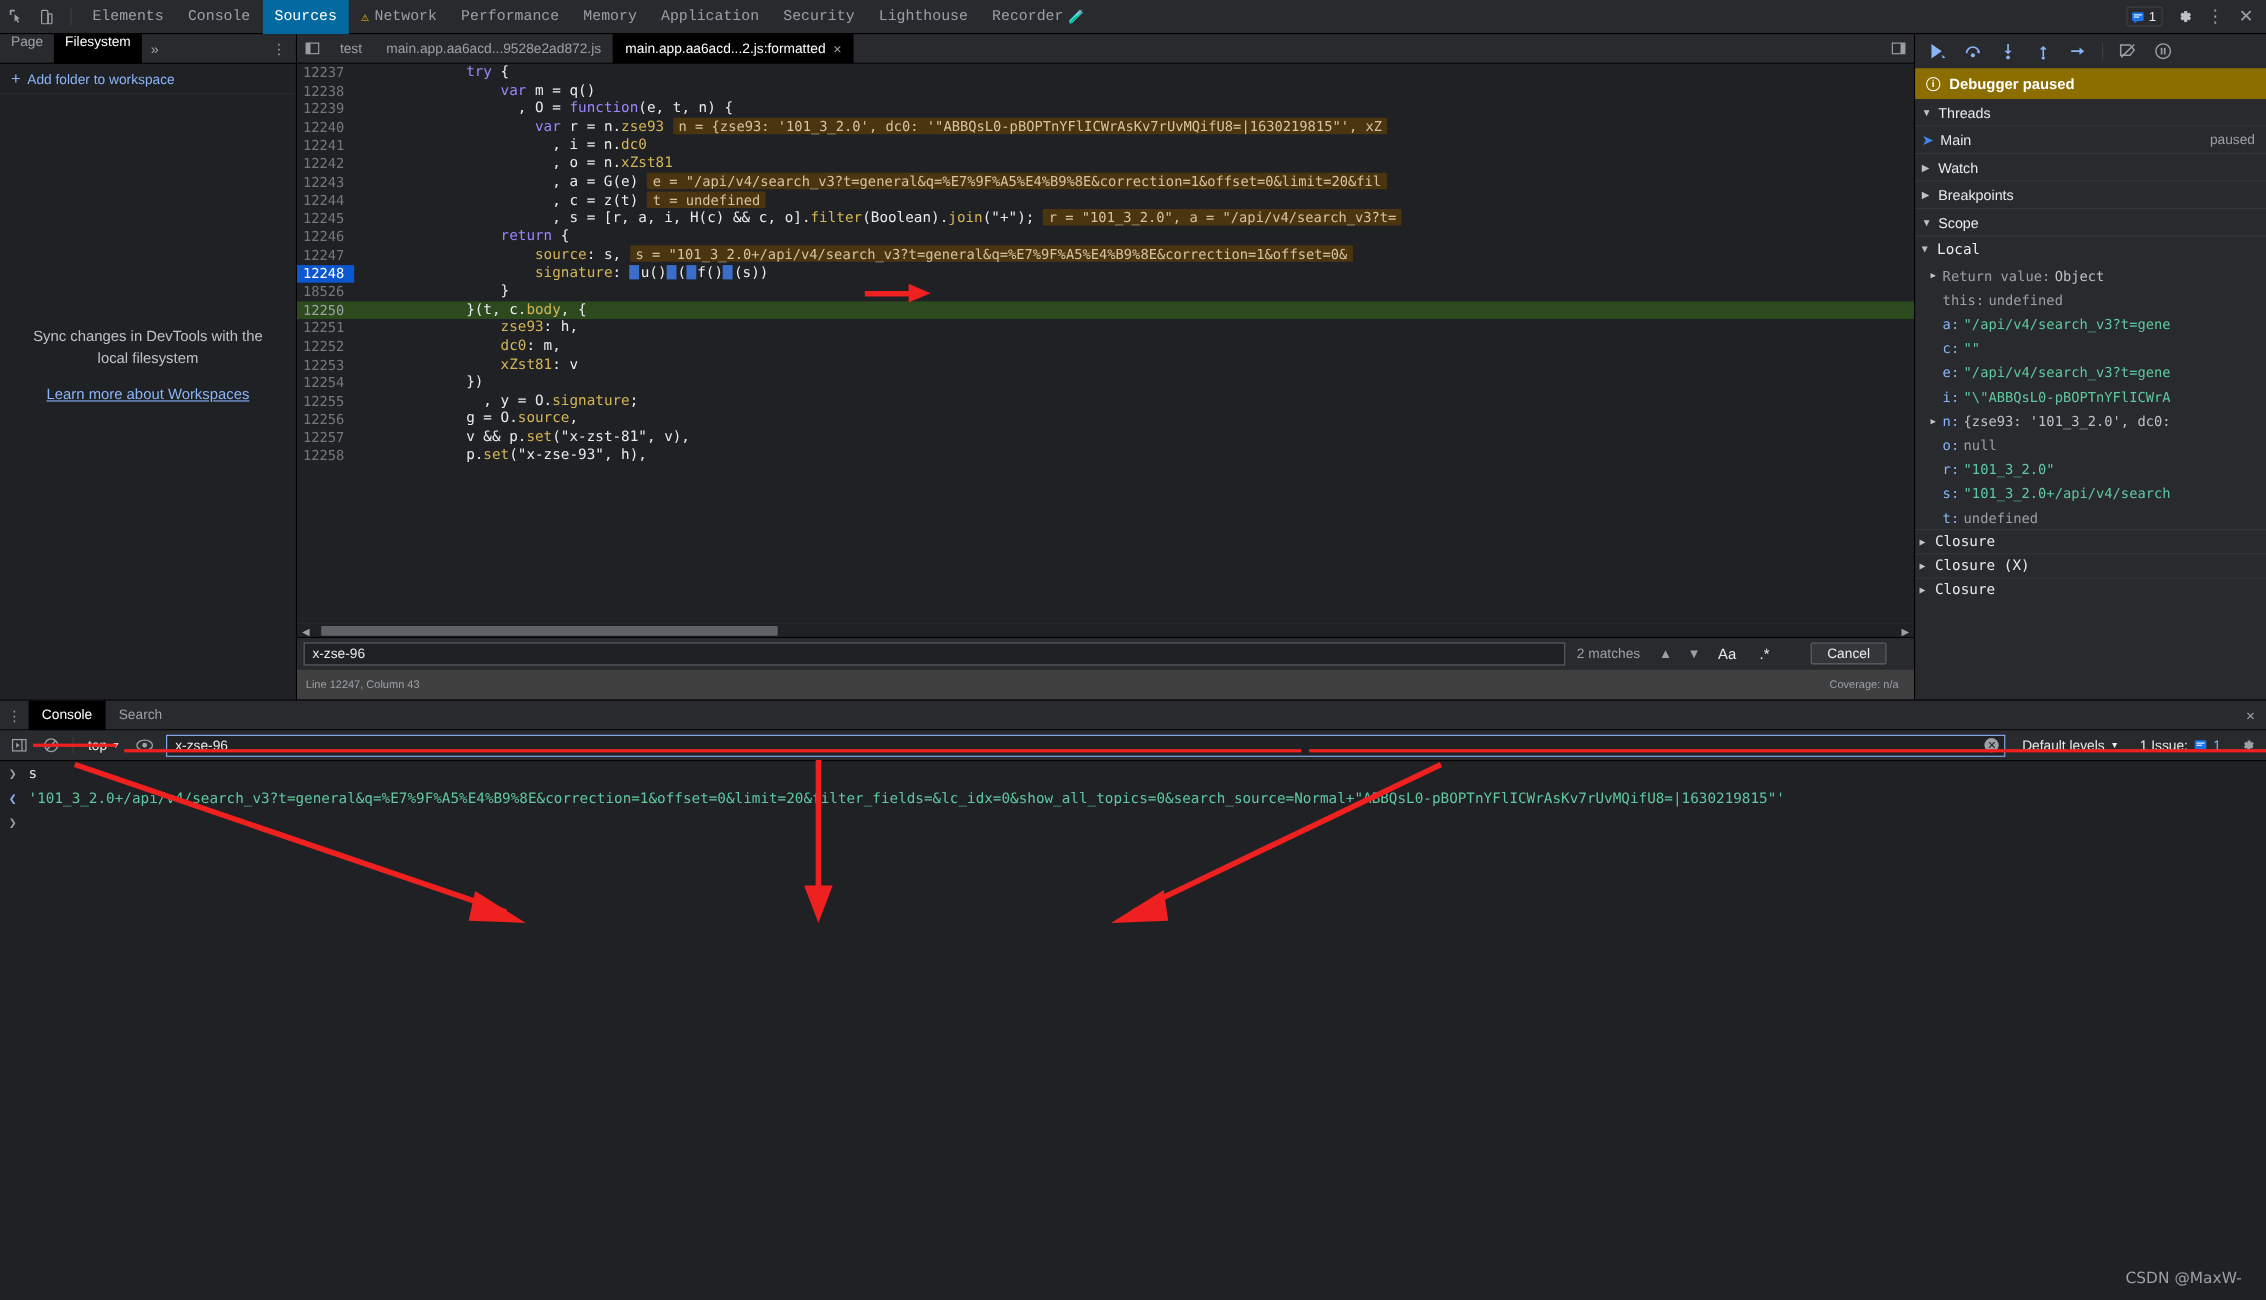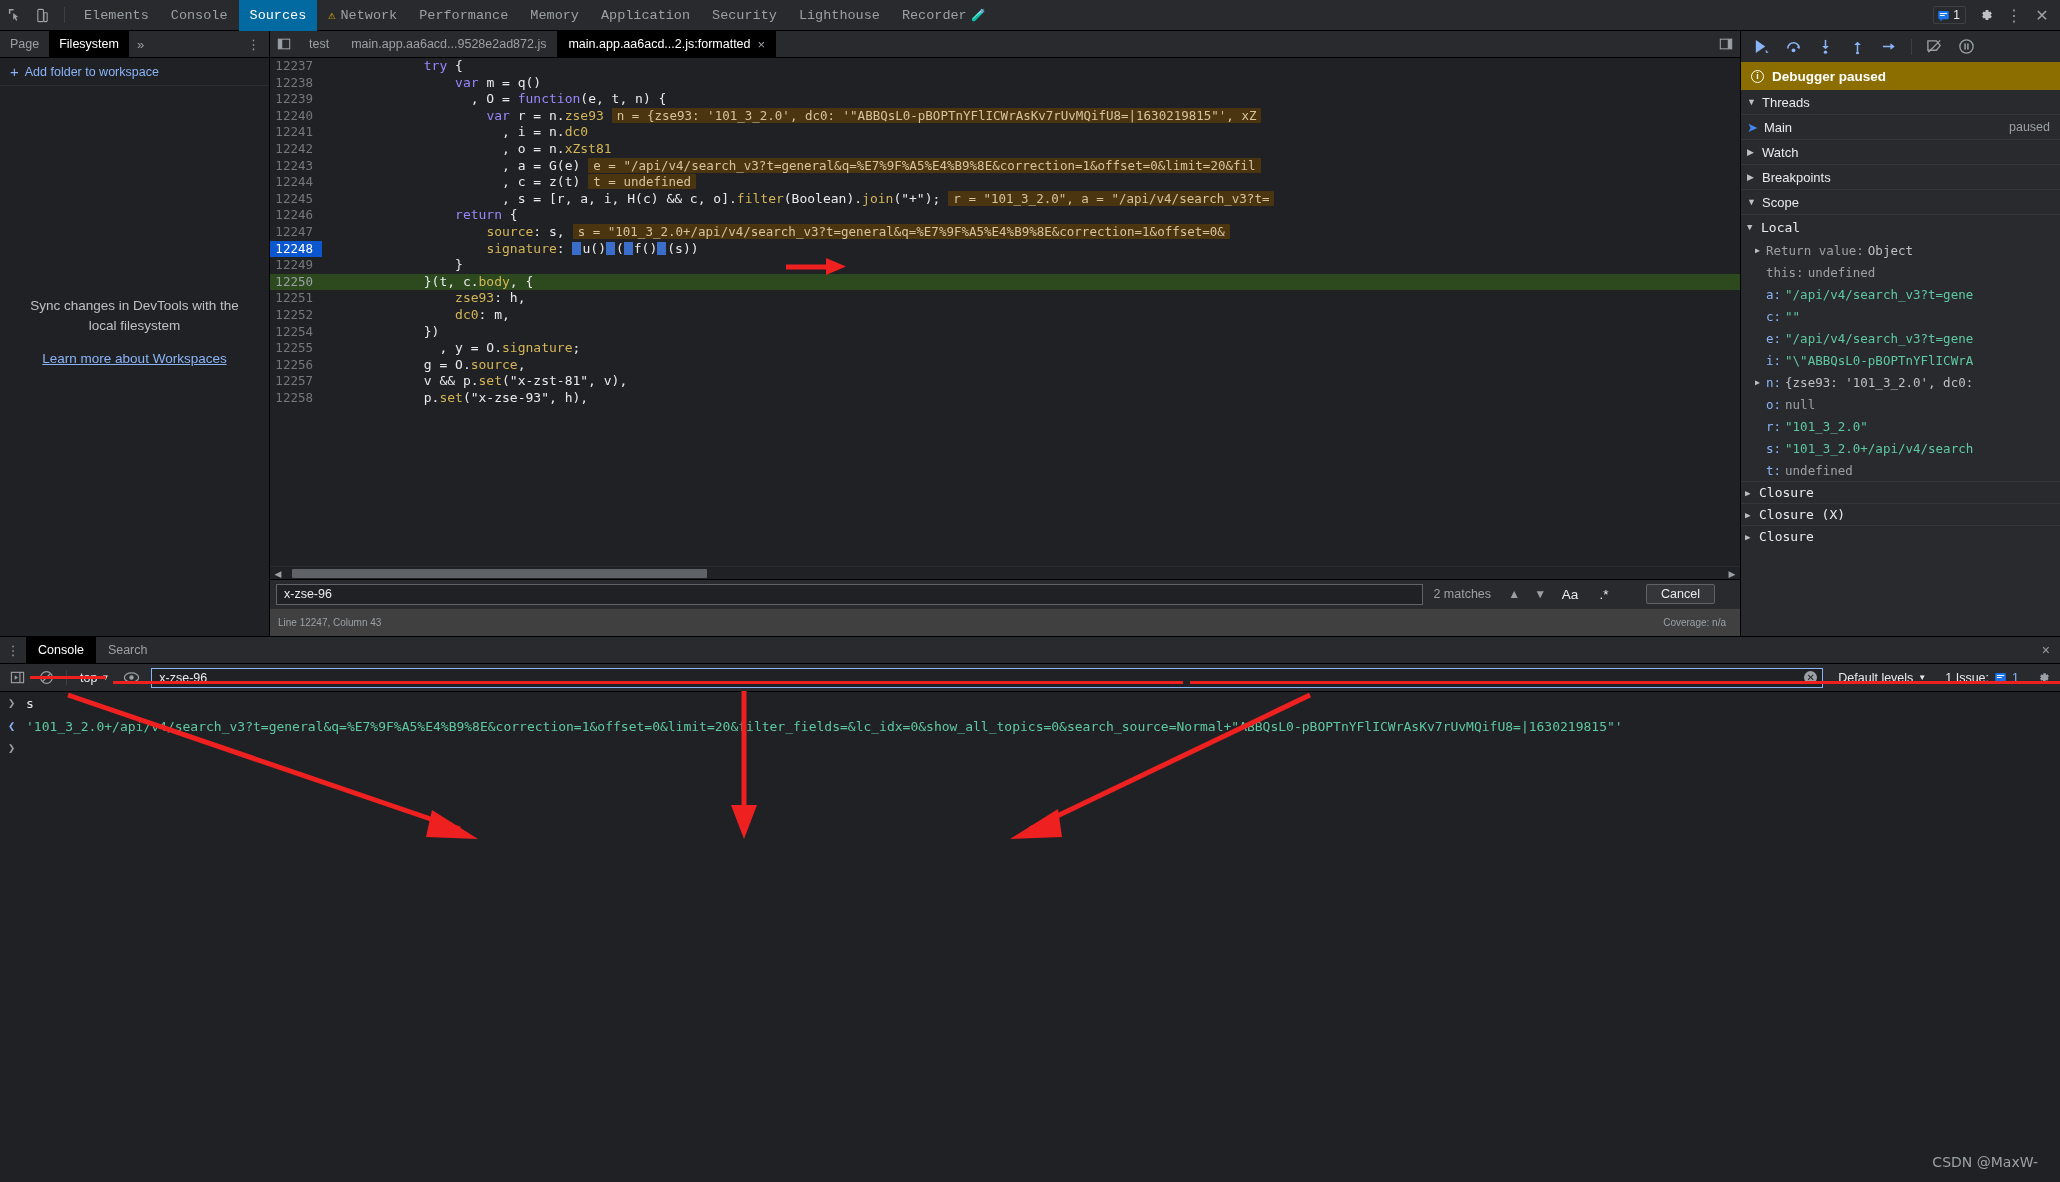--- a/index.html
+++ b/index.html
@@ -37,21 +37,21 @@
   }
   .msg-badge .cnt{ color:#e8eaed; font-size:12px; }
   .ic-btn{ width:28px; height:28px; display:flex; align-items:center; justify-content:center; color:#9aa0a6; }
 
   
   #main{ display:flex; height:605px; }
 
   
   #navigator{ width:270px; background:#202124; border-right:1px solid #000; display:flex; flex-direction:column; }
   #nav-tabs{ height:27px; background:#292a2d; display:flex; align-items:center; border-bottom:1px solid #000; }
-  .nav-tab{ height:27px; padding:0 10px; display:flex; align-items:center; font-size:12.5px; color:#9aa0a6; }
+  .nav-tab{ height:27px; padding:0 10px; display:flex; align-items:flex-start; font-size:12.5px; color:#9aa0a6; }
   .nav-tab.active{ background:#000; color:#fff; }
   .nav-more{ padding:0 8px; color:#9aa0a6; font-size:13px; }
   .nav-dots{ margin-left:auto; padding:0 9px; color:#9aa0a6; letter-spacing:0; font-size:13px;}
   #add-folder{
     height:28px; display:flex; align-items:center; gap:6px; padding:0 10px;
     color:#8ab4f8; font-size:12.5px; border-bottom:1px solid #2b2c2f;
   }
   #nav-empty{
     flex:1; display:flex; flex-direction:column; align-items:center; justify-content:center;
     padding:0 28px; text-align:center; gap:16px; margin-top:-60px;
@@ -374,34 +374,38 @@
           </div>
           <div class="codeline">
             <div class="gutter mono">12247</div>
             <div class="ctext mono"><span>                     </span><span class="pr">source</span><span class="p">: s,</span><span class="inline-val mono">s = "101_3_2.0+/api/v4/search_v3?t=general&amp;q=%E7%9F%A5%E4%B9%8E&amp;correction=1&amp;offset=0&amp;</span></div>
           </div>
           <div class="codeline sel">
             <div class="gutter mono">12248</div>
             <div class="ctext mono"><span>                     </span><span class="pr">signature</span><span class="p">: </span><span class="blue-chip2" style="margin-right: 1px;"></span><span class="p">u()</span><span class="blue-chip2" style="margin-right: 1px;"></span><span class="p">(</span><span class="blue-chip2" style="margin-right: 1px;"></span><span class="p">f()</span><span class="blue-chip2" style="margin-right: 1px;"></span><span class="p">(s))</span></div>
           </div>
           <div class="codeline">
-            <div class="gutter mono">12249</div>
+            <div class="gutter mono">18526</div>
             <div class="ctext mono"><span>                 </span><span class="p">}</span></div>
           </div>
           <div class="codeline hl-exec">
             <div class="gutter mono">12250</div>
             <div class="ctext mono"><span>             </span><span class="p">}(t, c.</span><span class="pr">body</span><span class="p">, {</span></div>
           </div>
           <div class="codeline">
             <div class="gutter mono">12251</div>
             <div class="ctext mono"><span>                 </span><span class="pr">zse93</span><span class="p">: h,</span></div>
           </div>
           <div class="codeline">
             <div class="gutter mono">12252</div>
             <div class="ctext mono"><span>                 </span><span class="pr">dc0</span><span class="p">: m,</span></div>
+          </div>
+          <div class="codeline">
+            <div class="gutter mono">12253</div>
+            <div class="ctext mono"><span>                 </span><span class="pr">xZst81</span><span class="p">: v</span></div>
           </div>
           <div class="codeline">
             <div class="gutter mono">12254</div>
             <div class="ctext mono"><span>             </span><span class="p">})</span></div>
           </div>
           <div class="codeline">
             <div class="gutter mono">12255</div>
             <div class="ctext mono"><span>               </span><span class="p">, y = O.</span><span class="pr">signature</span><span class="p">;</span></div>
           </div>
           <div class="codeline">

